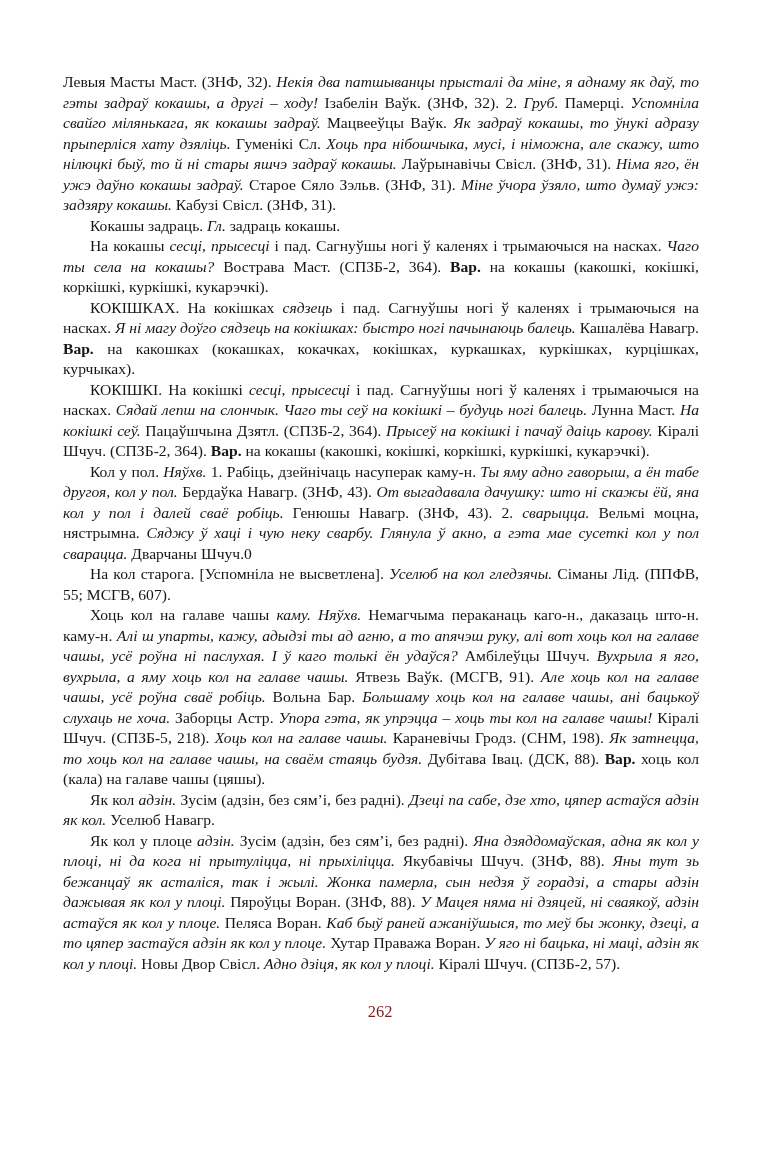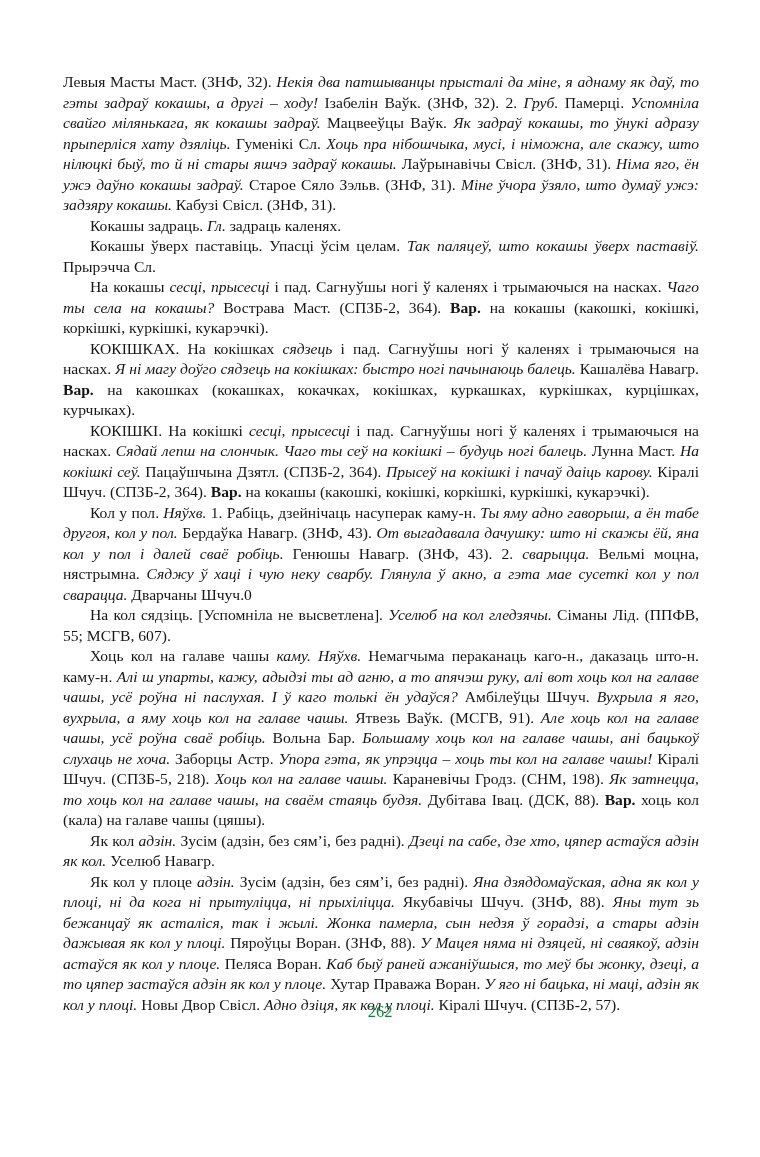--- a/index.html
+++ b/index.html
@@ -37,34 +37,33 @@
   .run-b { font-style: normal; font-weight: normal; }
   .run-bi { font-weight: bold; }
   .page-number {
     position: absolute;
     left: 0;
     top: 1001px;
     width: 760px;
     text-align: center;
     font-size: 16.5px;
     line-height: 22px;
-    color: #15803d;
+    color: #7f1d1d;
   }
 </style>
 </head>
 <body>
 
 <div class="page">
   <div class="text-block">
       <p class="para"><span class="run-r">Левыя Масты Маст. (ЗНФ, 32). </span><span class="run-i">Некія два патшыванцы прысталі да міне, я аднаму як даў, то гэты задраў кокашы, а другі – ходу!</span><span class="run-r"> Ізабелін Ваўк. (ЗНФ, 32). 2. </span><span class="run-i">Груб.</span><span class="run-r"> Памерці. </span><span class="run-i">Успомніла свайго мілянькага, як кокашы задраў.</span><span class="run-r"> Мацвееўцы Ваўк. </span><span class="run-i">Як задраў кокашы, то ўнукі адразу прыперліся хату дзяліць.</span><span class="run-r"> Гуменікі Сл. </span><span class="run-i">Хоць пра нібошчыка, мусі, і німожна, але скажу, што нілюцкі быў, то й ні стары яшчэ задраў кокашы.</span><span class="run-r"> Лаўрынавічы Свісл. (ЗНФ, 31). </span><span class="run-i">Німа яго, ён ужэ даўно кокашы задраў.</span><span class="run-r"> Старое Сяло Зэльв. (ЗНФ, 31). </span><span class="run-i">Міне ўчора ўзяло, што думаў ужэ: задзяру кокашы.</span><span class="run-r"> Кабузі Свісл. (ЗНФ, 31).</span></p>
-      <p class="para indent"><span class="run-b">Кокашы задраць. </span><span class="run-i">Гл.</span><span class="run-r"> задраць каленях.</span></p>
-      <p class="para indent"><span class="run-b">Кокашы ўверх паставіць. </span><span class="run-r">Упасці ўсім целам. </span><span class="run-i">Так паляцеў, што кокашы ўверх паставіў.</span><span class="run-r"> Прырэчча Сл.</span></p>
+      <p class="para indent"><span class="run-b">Кокашы задраць. </span><span class="run-i">Гл.</span><span class="run-r"> задраць кокашы.</span></p>
       <p class="para indent"><span class="run-b">На кокашы </span><span class="run-i">сесці, прысесці</span><span class="run-r"> і пад. Сагнуўшы ногі ў каленях і трымаючыся на насках. </span><span class="run-i">Чаго ты села на кокашы?</span><span class="run-r"> Вострава Маст. (СПЗБ-2, 364). </span><span class="run-bi">Вар.</span><span class="run-r"> на кокашы (какошкі, кокішкі, коркішкі, куркішкі, кукарэчкі).</span></p>
       <p class="para indent"><span class="run-r">КОКІШКАХ. </span><span class="run-b">На кокішках </span><span class="run-i">сядзець</span><span class="run-r"> і пад. Сагнуўшы ногі ў каленях і трымаючыся на насках. </span><span class="run-i">Я ні магу доўго сядзець на кокішках: быстро ногі пачынаюць балець.</span><span class="run-r"> Кашалёва Навагр. </span><span class="run-bi">Вар.</span><span class="run-r"> на какошках (кокашках, кокачках, кокішках, куркашках, куркішках, курцішках, курчыках).</span></p>
       <p class="para indent"><span class="run-r">КОКІШКІ. </span><span class="run-b">На кокішкі </span><span class="run-i">сесці, прысесці</span><span class="run-r"> і пад. Сагнуўшы ногі ў каленях і трымаючыся на насках. </span><span class="run-i">Сядай лепш на слончык. Чаго ты сеў на кокішкі – будуць ногі балець.</span><span class="run-r"> Лунна Маст. </span><span class="run-i">На кокішкі сеў.</span><span class="run-r"> Пацаўшчына Дзятл. (СПЗБ-2, 364). </span><span class="run-i">Прысеў на кокішкі і пачаў даіць карову.</span><span class="run-r"> Кіралі Шчуч. (СПЗБ-2, 364). </span><span class="run-bi">Вар.</span><span class="run-r"> на кокашы (какошкі, кокішкі, коркішкі, куркішкі, кукарэчкі).</span></p>
       <p class="para indent"><span class="run-b">Кол у пол. </span><span class="run-i">Няўхв.</span><span class="run-r"> 1. Рабіць, дзейнічаць насуперак каму-н. </span><span class="run-i">Ты яму адно гаворыш, а ён табе другоя, кол у пол.</span><span class="run-r"> Бердаўка Навагр. (ЗНФ, 43). </span><span class="run-i">От выгадавала дачушку: што ні скажы ёй, яна кол у пол і далей сваё робіць.</span><span class="run-r"> Генюшы Навагр. (ЗНФ, 43). 2. </span><span class="run-i">сварыцца.</span><span class="run-r"> Вельмі моцна, нястрымна. </span><span class="run-i">Сяджу ў хаці і чую неку сварбу. Глянула ў акно, а гэта мае сусеткі кол у пол сварацца.</span><span class="run-r"> Дварчаны Шчуч.0</span></p>
-      <p class="para indent"><span class="run-b">На кол сядзіць. </span><span class="run-r">[Успомніла не высветлена]. </span><span class="run-i">Уселюб на кол гледзячы.</span><span class="run-r"> Сіманы Лід. (ППФВ, 55; МСГВ, 607).</span></p>
+      <p class="para indent"><span class="run-b">На кол старога. </span><span class="run-r">[Успомніла не высветлена]. </span><span class="run-i">Уселюб на кол гледзячы.</span><span class="run-r"> Сіманы Лід. (ППФВ, 55; МСГВ, 607).</span></p>
       <p class="para indent"><span class="run-b">Хоць кол на галаве чашы </span><span class="run-i">каму. Няўхв.</span><span class="run-r"> Немагчыма пераканаць каго-н., даказаць што-н. каму-н. </span><span class="run-i">Алі ш упарты, кажу, адыдзі ты ад агню, а то апячэш руку, алі вот хоць кол на галаве чашы, усё роўна ні паслухая. І ў каго толькі ён удаўся?</span><span class="run-r"> Амбілеўцы Шчуч. </span><span class="run-i">Вухрыла я яго, вухрыла, а яму хоць кол на галаве чашы.</span><span class="run-r"> Ятвезь Ваўк. (МСГВ, 91). </span><span class="run-i">Але хоць кол на галаве чашы, усё роўна сваё робіць.</span><span class="run-r"> Вольна Бар. </span><span class="run-i">Большаму хоць кол на галаве чашы, ані бацькоў слухаць не хоча.</span><span class="run-r"> Заборцы Астр. </span><span class="run-i">Упора гэта, як упрэцца – хоць ты кол на галаве чашы!</span><span class="run-r"> Кіралі Шчуч. (СПЗБ-5, 218). </span><span class="run-i">Хоць кол на галаве чашы.</span><span class="run-r"> Караневічы Гродз. (СНМ, 198). </span><span class="run-i">Як затнецца, то хоць кол на галаве чашы, на сваём стаяць будзя.</span><span class="run-r"> Дубітава Івац. (ДСК, 88). </span><span class="run-bi">Вар.</span><span class="run-r"> хоць кол (кала) на галаве чашы (цяшы).</span></p>
       <p class="para indent"><span class="run-b">Як кол </span><span class="run-i">адзін.</span><span class="run-r"> Зусім (адзін, без сям’і, без радні). </span><span class="run-i">Дзеці па сабе, дзе хто, цяпер астаўся адзін як кол.</span><span class="run-r"> Уселюб Навагр.</span></p>
       <p class="para indent"><span class="run-b">Як кол у плоце </span><span class="run-i">адзін.</span><span class="run-r"> Зусім (адзін, без сям’і, без радні). </span><span class="run-i">Яна дзяддомаўская, адна як кол у плоці, ні да кога ні прытуліцца, ні прыхіліцца.</span><span class="run-r"> Якубавічы Шчуч. (ЗНФ, 88). </span><span class="run-i">Яны тут зь бежанцаў як асталіся, так і жылі. Жонка памерла, сын недзя ў горадзі, а стары адзін дажывая як кол у плоці.</span><span class="run-r"> Пяроўцы Воран. (ЗНФ, 88). </span><span class="run-i">У Мацея няма ні дзяцей, ні сваякоў, адзін астаўся як кол у плоце.</span><span class="run-r"> Пеляса Воран. </span><span class="run-i">Каб быў раней ажаніўшыся, то меў бы жонку, дзеці, а то цяпер застаўся адзін як кол у плоце.</span><span class="run-r"> Хутар Праважа Воран. </span><span class="run-i">У яго ні бацька, ні маці, адзін як кол у плоці.</span><span class="run-r"> Новы Двор Свісл. </span><span class="run-i">Адно дзіця, як кол у плоці.</span><span class="run-r"> Кіралі Шчуч. (СПЗБ-2, 57).</span></p>
     </div>
   <div class="page-number">262</div>
 </div>
 
 </body></html>

